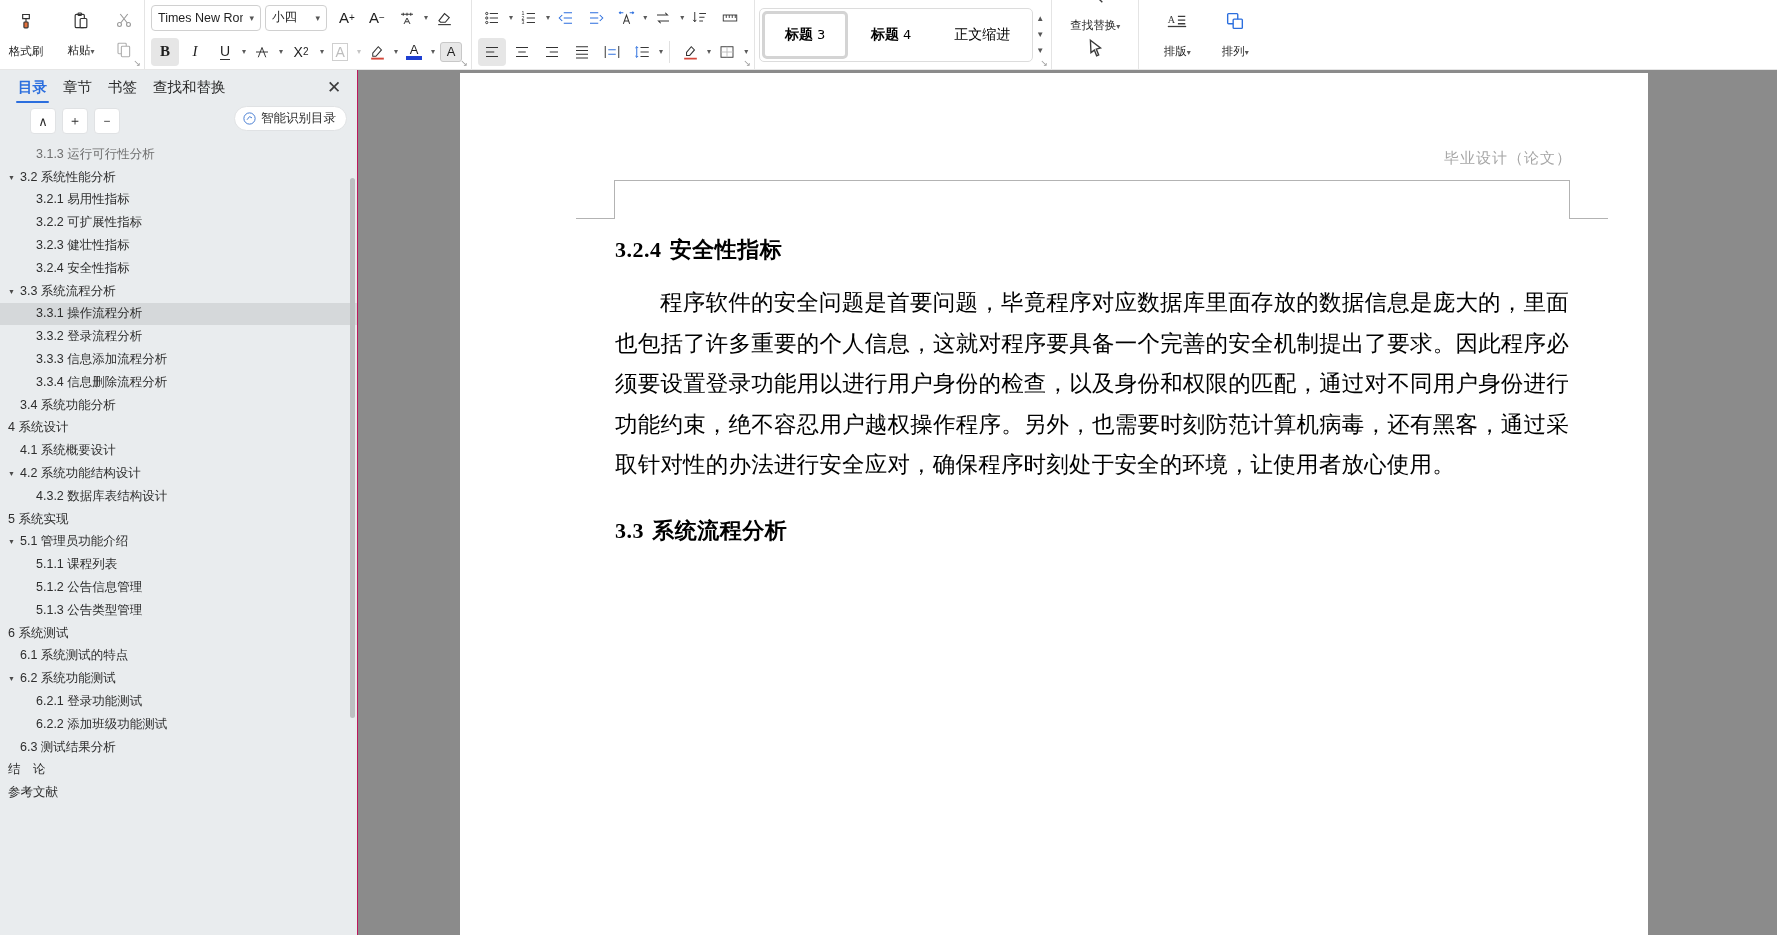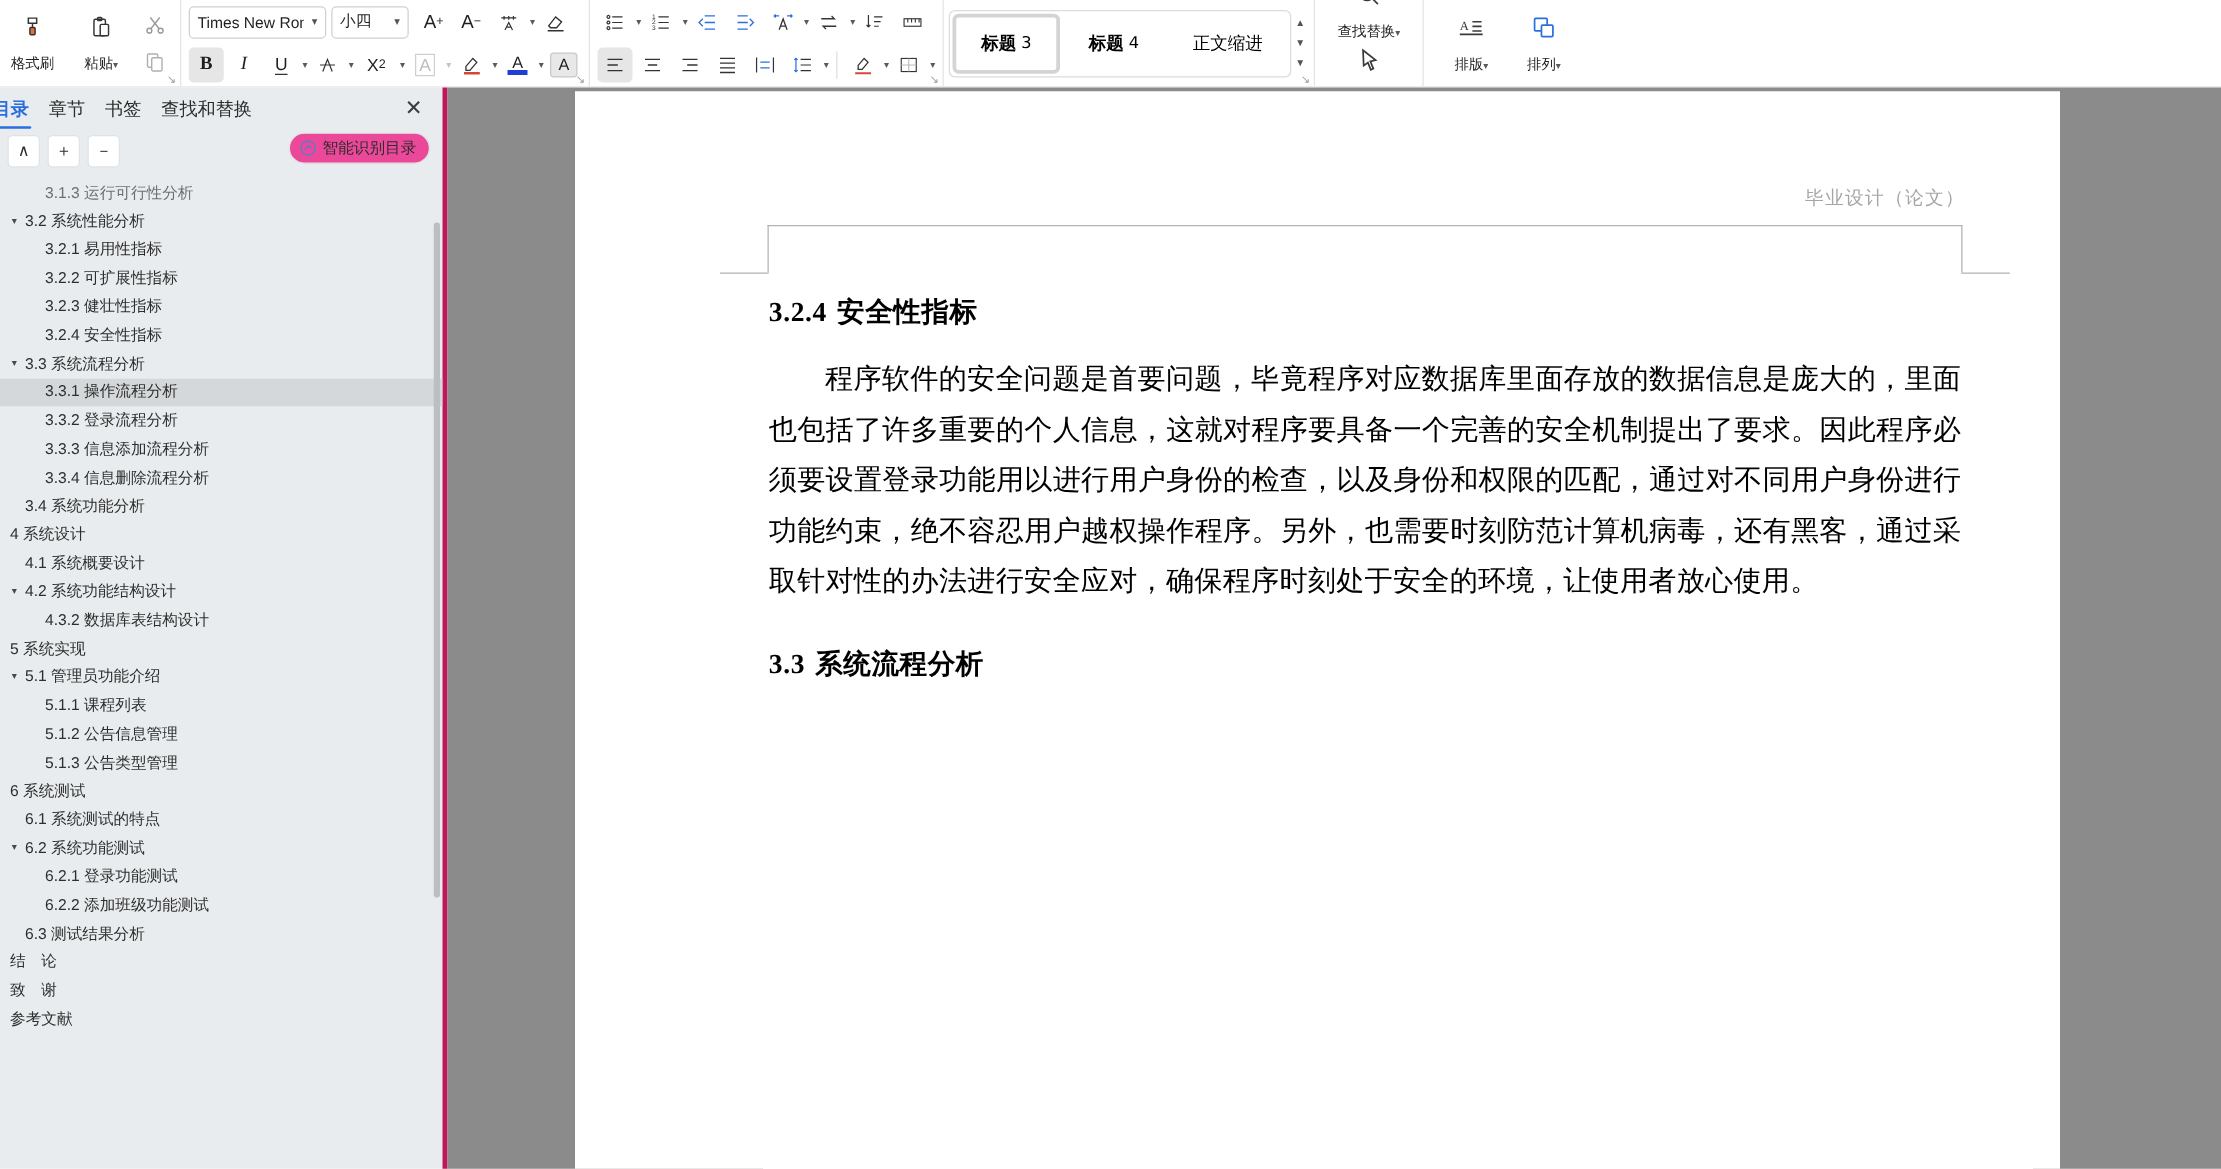--- a/index.html
+++ b/index.html
@@ -85,21 +85,22 @@
   .style-spin {
     display: flex; flex-direction: column; justify-content: center; align-items: center;
     width: 14px; height: 52px; gap: 7px; color: #555; font-size: 8px;
   }
 
   
   #sidebar {
     position: absolute; left: 0; top: 70px;
     width: 358px; height: 865px;
     background: #e9ecee;
-    border-right: 4px solid #be185d;
+    border-right: 1px solid #be185d;
+    padding-left: 24px;
   }
   #sb-tabs {
     display: flex; align-items: center; height: 32px;
     padding: 6px 4px 0 2px; position: relative;
   }
   .sb-tab {
     font-size: 14.5px; color: #2b2b2b; padding: 2px 8px 5px 8px;
     white-space: nowrap; position: relative;
   }
   .sb-tab.active { color: #2b6ede; font-weight: bold; }
@@ -117,21 +118,21 @@
     padding: 0 8px 0 2px; position: relative;
   }
   .sb-tbtn {
     width: 26px; height: 26px; margin-right: 6px;
     background: #fff; border: 1px solid #e0e2e4; border-radius: 4px;
     display: flex; align-items: center; justify-content: center;
     font-size: 13px; color: #2d2d2d;
   }
   #smart-toc {
     position: absolute; right: 10px; top: 4px;
-    height: 25px; background: #ec4899; border: 1px solid #e0e2e4; border-radius: 13px;
+    height: 25px; background: #ffffff; border: 1px solid #e0e2e4; border-radius: 13px;
     display: flex; align-items: center; gap: 4px; padding: 0 10px 0 7px;
     font-size: 12.5px; color: #2d2d2d;
   }
   #toc-list {
     position: absolute; left: 0; top: 78px; right: 0; bottom: 0;
     overflow: hidden;
   }
   .toc-item {
     height: 22.8px; display: flex; align-items: center;
     font-size: 12.5px; color: #2e2e2e; white-space: nowrap;
@@ -627,23 +628,20 @@
       <div class="toc-item">
         <span class="txt" style="margin-left: 36px;">6.2.2  添加班级功能测试</span>
       </div>
       <div class="toc-item">
         <span class="txt" style="margin-left: 20px;">6.3  测试结果分析</span>
       </div>
       <div class="toc-item">
         <span class="txt" style="margin-left: 8px;">结　论</span>
       </div>
       <div class="toc-item">
-        <span class="txt" style="margin-left: 8px;">致　谢</span>
-      </div>
-      <div class="toc-item">
         <span class="txt" style="margin-left: 8px;">参考文献</span>
       </div>
     </div>
   <div id="toc-scroll"></div>
 </div>
 
 <div id="doc-area">
   <div id="page">
     <div id="hdr-text">毕业设计（论文）</div>
     <div id="hdr-rule"></div>

